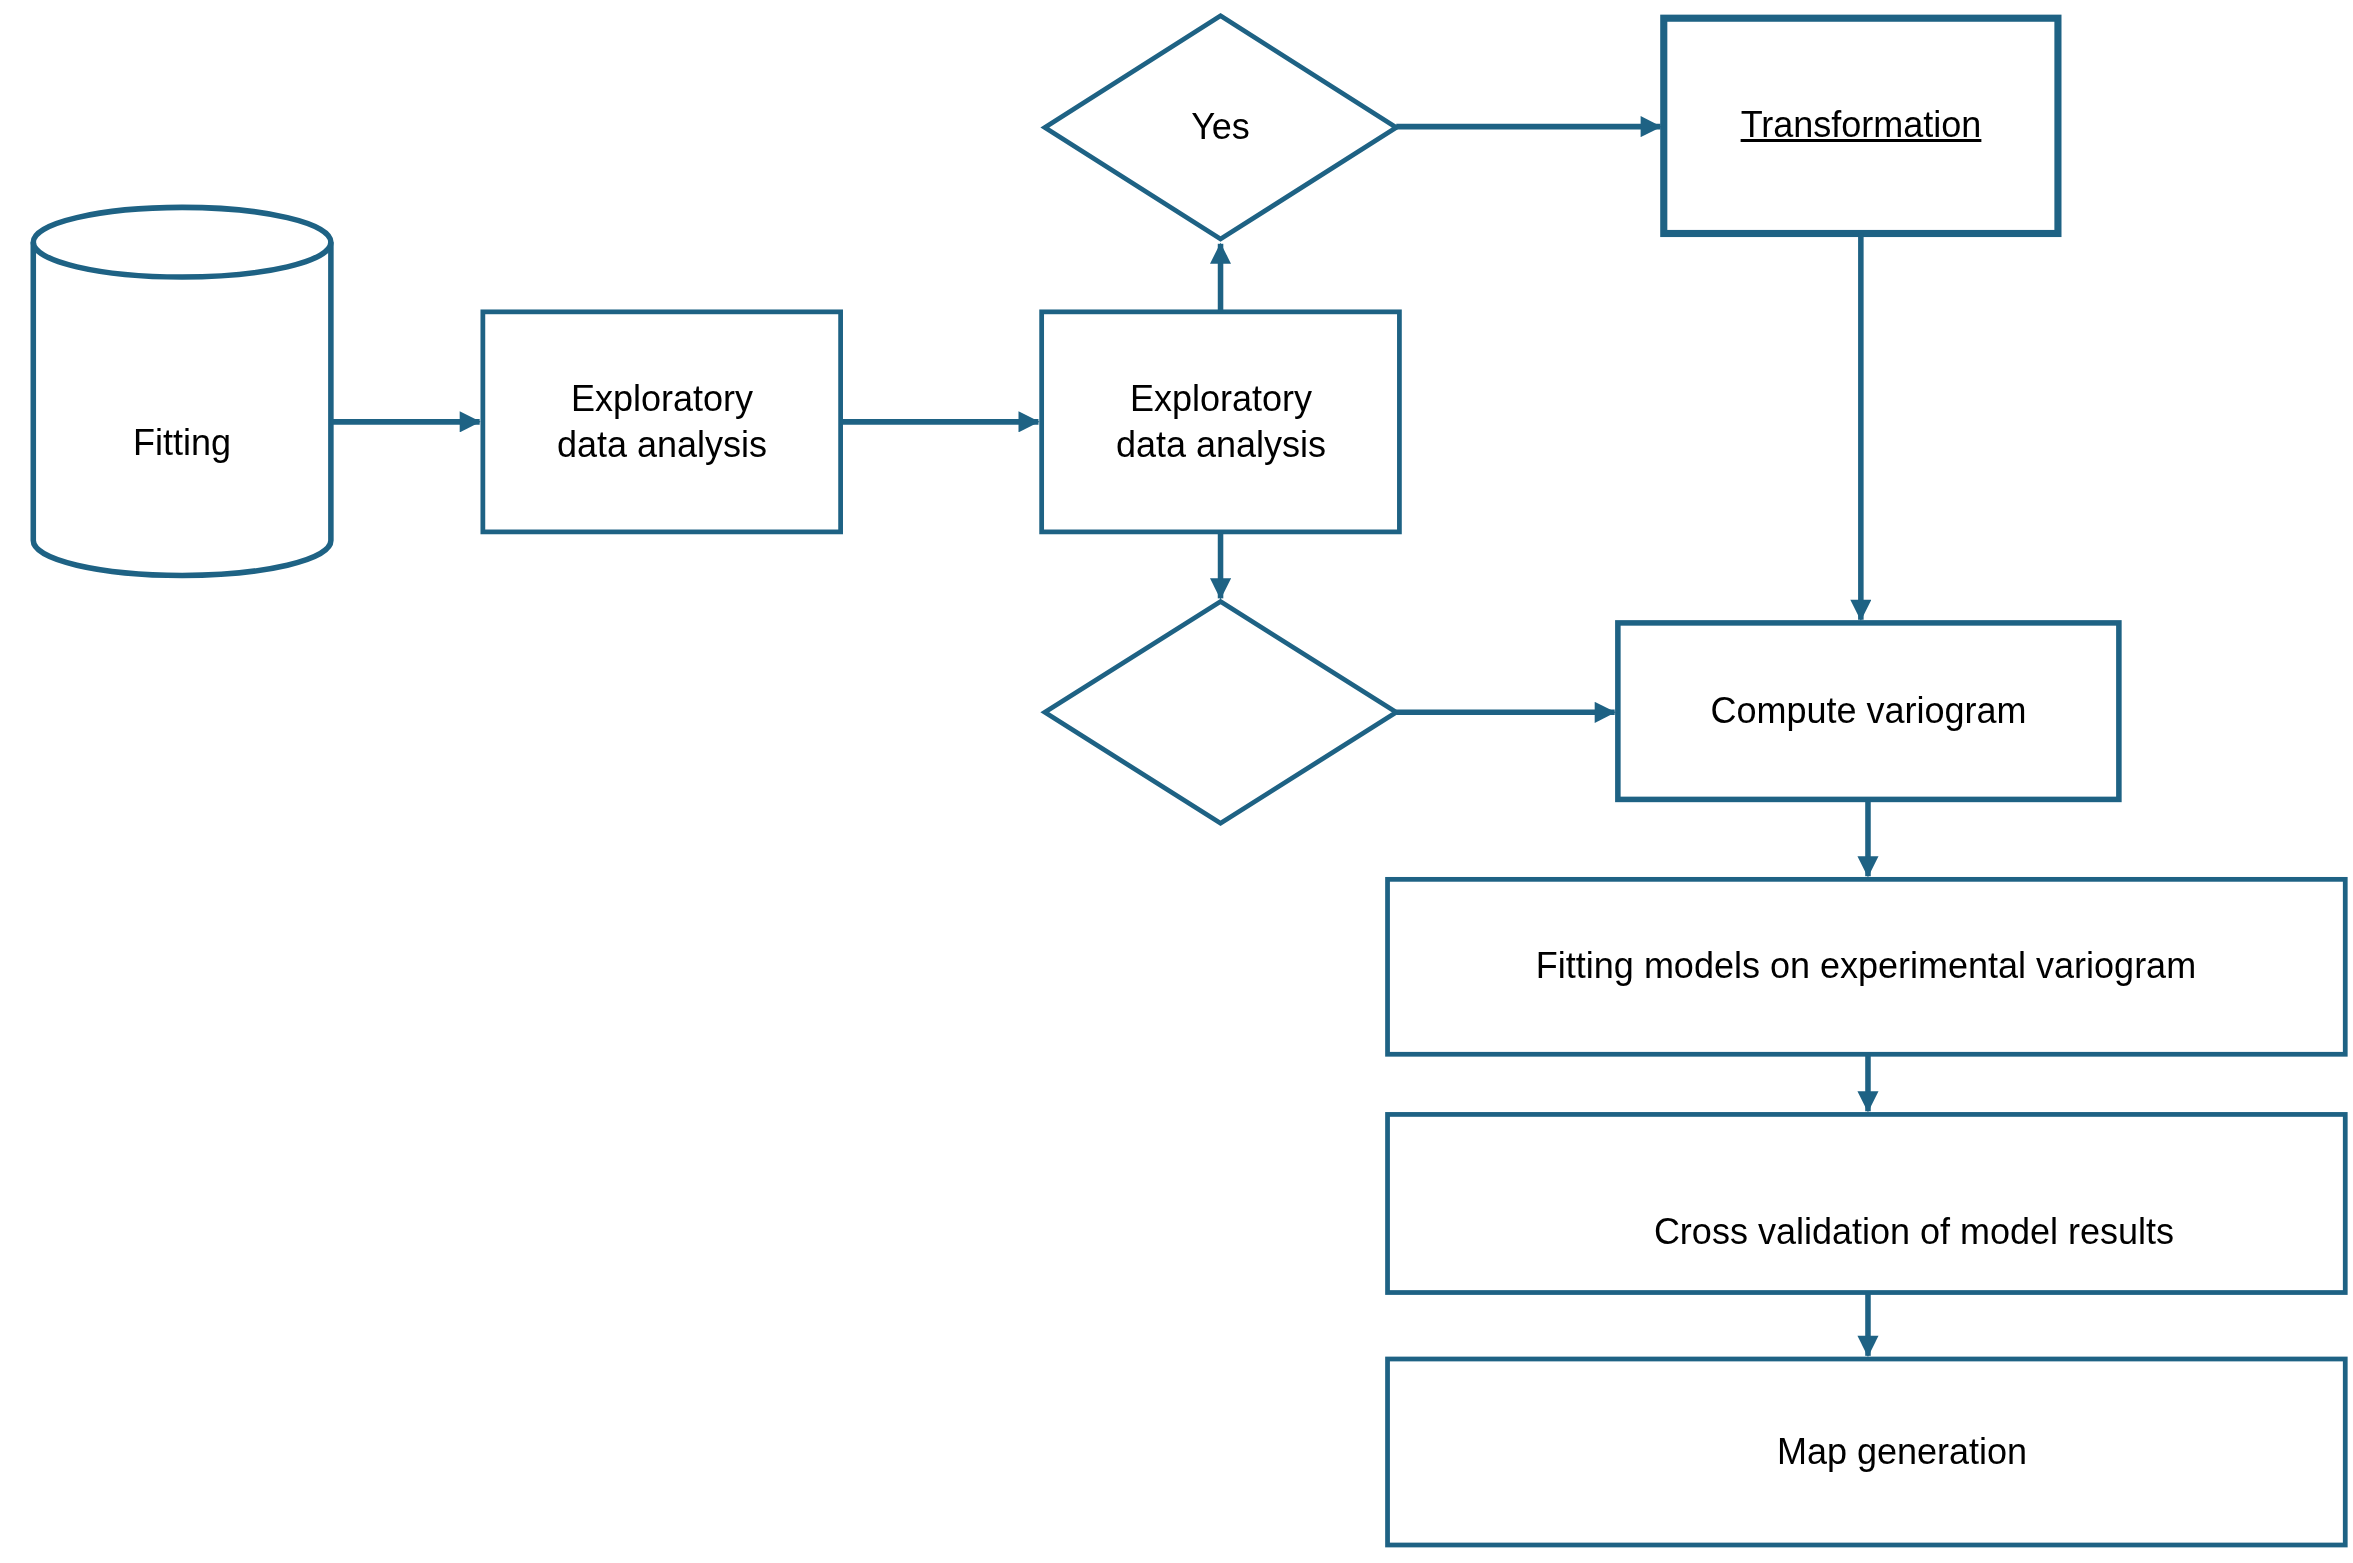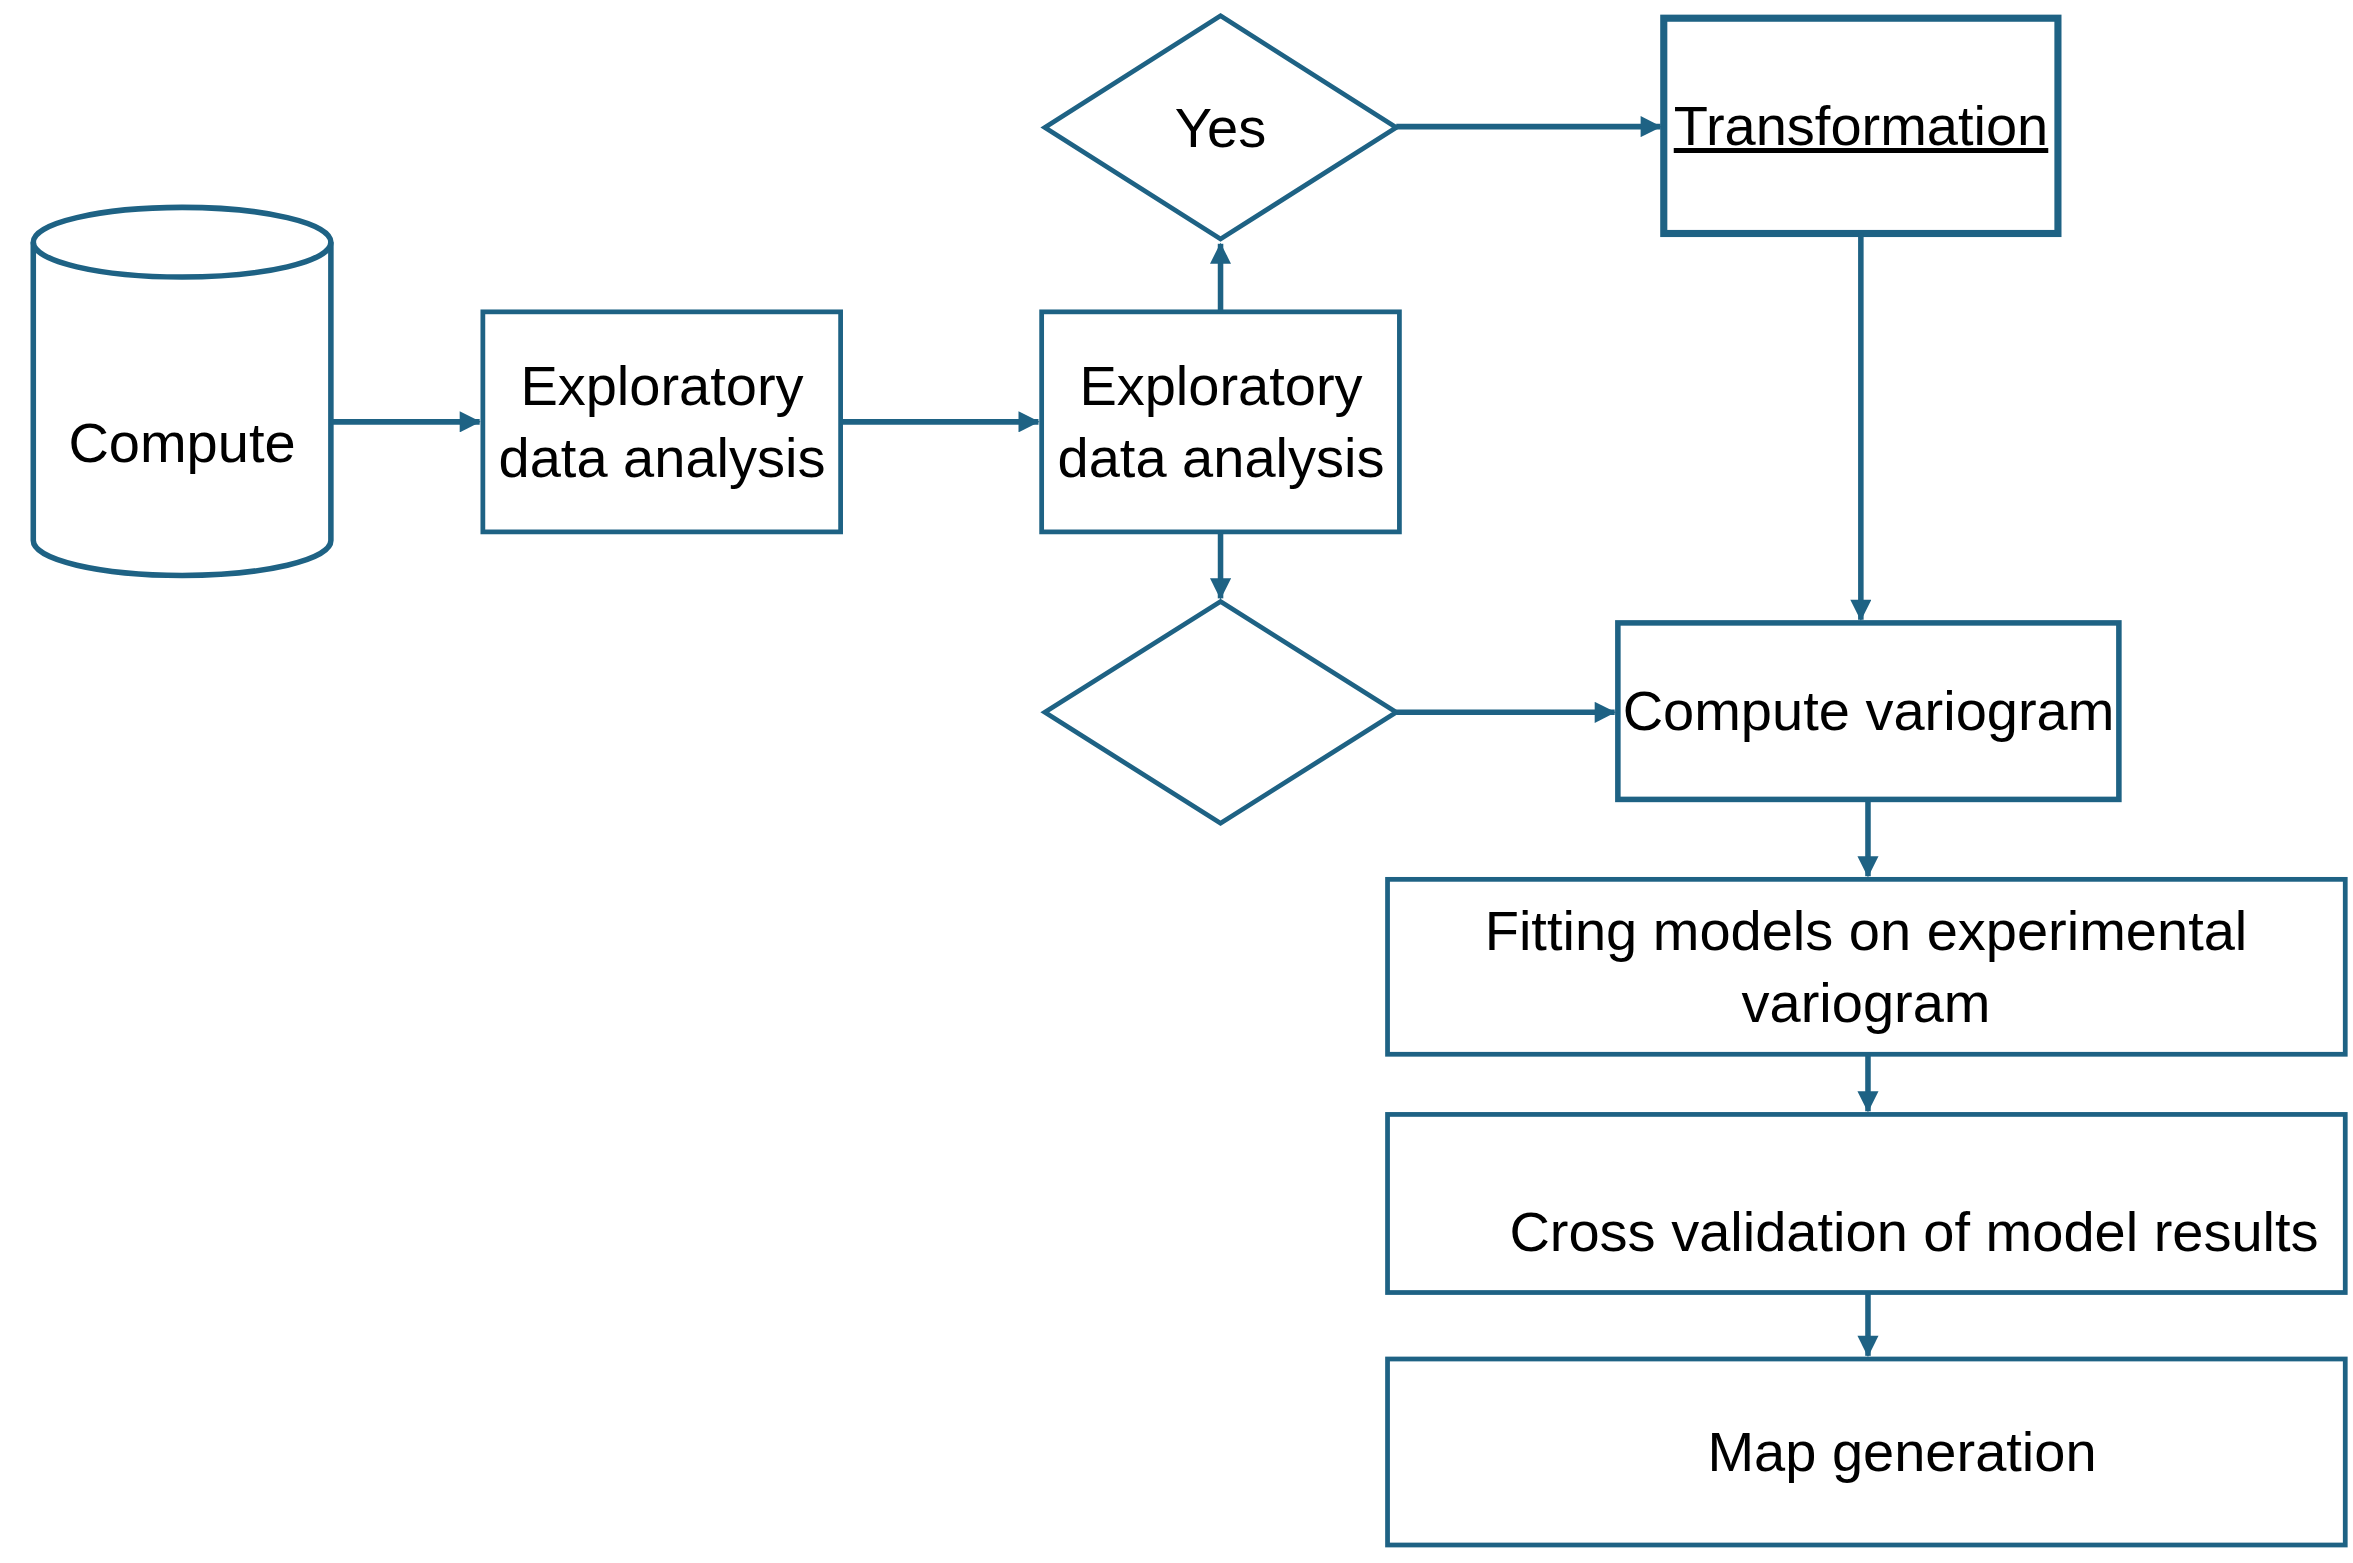--- a/index.html
+++ b/index.html
@@ -21,21 +21,21 @@
     top: 0;
     width: 2354px;
     height: 1564px;
   }
   .label {
     position: absolute;
     display: flex;
     align-items: center;
     justify-content: center;
     text-align: center;
-    font-size: 56px;
+    font-size: 36px;
     line-height: 1.28;
     color: #000000;
     white-space: pre-line;
     pointer-events: none;
   }
   .l-kriging        { left: 33px;   top: 372px;  width: 298px;  height: 142px; }
   .l-eda1           { left: 483px;  top: 312px;  width: 358px;  height: 220px; }
   .l-eda2           { left: 1042px; top: 312px;  width: 358px;  height: 220px; }
   .l-yes            { left: 1045px; top: 16px;   width: 351px;  height: 223px; }
   .l-transformation { left: 1664px; top: 18px;   width: 394px;  height: 215px; text-decoration: underline; }
@@ -83,21 +83,21 @@
         <line x1="2351" y1="295" x2="2351" y2="783" marker-end="url(#arrowhead)"></line>
         <line x1="1542" y1="672" x2="1542" y2="756" marker-end="url(#arrowhead)"></line>
         <line x1="1764" y1="900" x2="2040" y2="900" marker-end="url(#arrowhead)"></line>
         <line x1="2360" y1="1010" x2="2360" y2="1107" marker-end="url(#arrowhead)"></line>
         <line x1="2360" y1="1332" x2="2360" y2="1404" marker-end="url(#arrowhead)"></line>
         <line x1="2360" y1="1633" x2="2360" y2="1713" marker-end="url(#arrowhead)"></line>
       </g>
     </g>
   </svg>
 
-  <div class="label l-kriging">Compute</div>
+  <div class="label l-kriging">Fitting</div>
 
   <div class="label l-eda1">Exploratory
 data analysis</div>
 
   <div class="label l-eda2">Exploratory
 data analysis</div>
 
   <div class="label l-yes">Yes</div>
 
   <div class="label l-transformation">Transformation</div>

